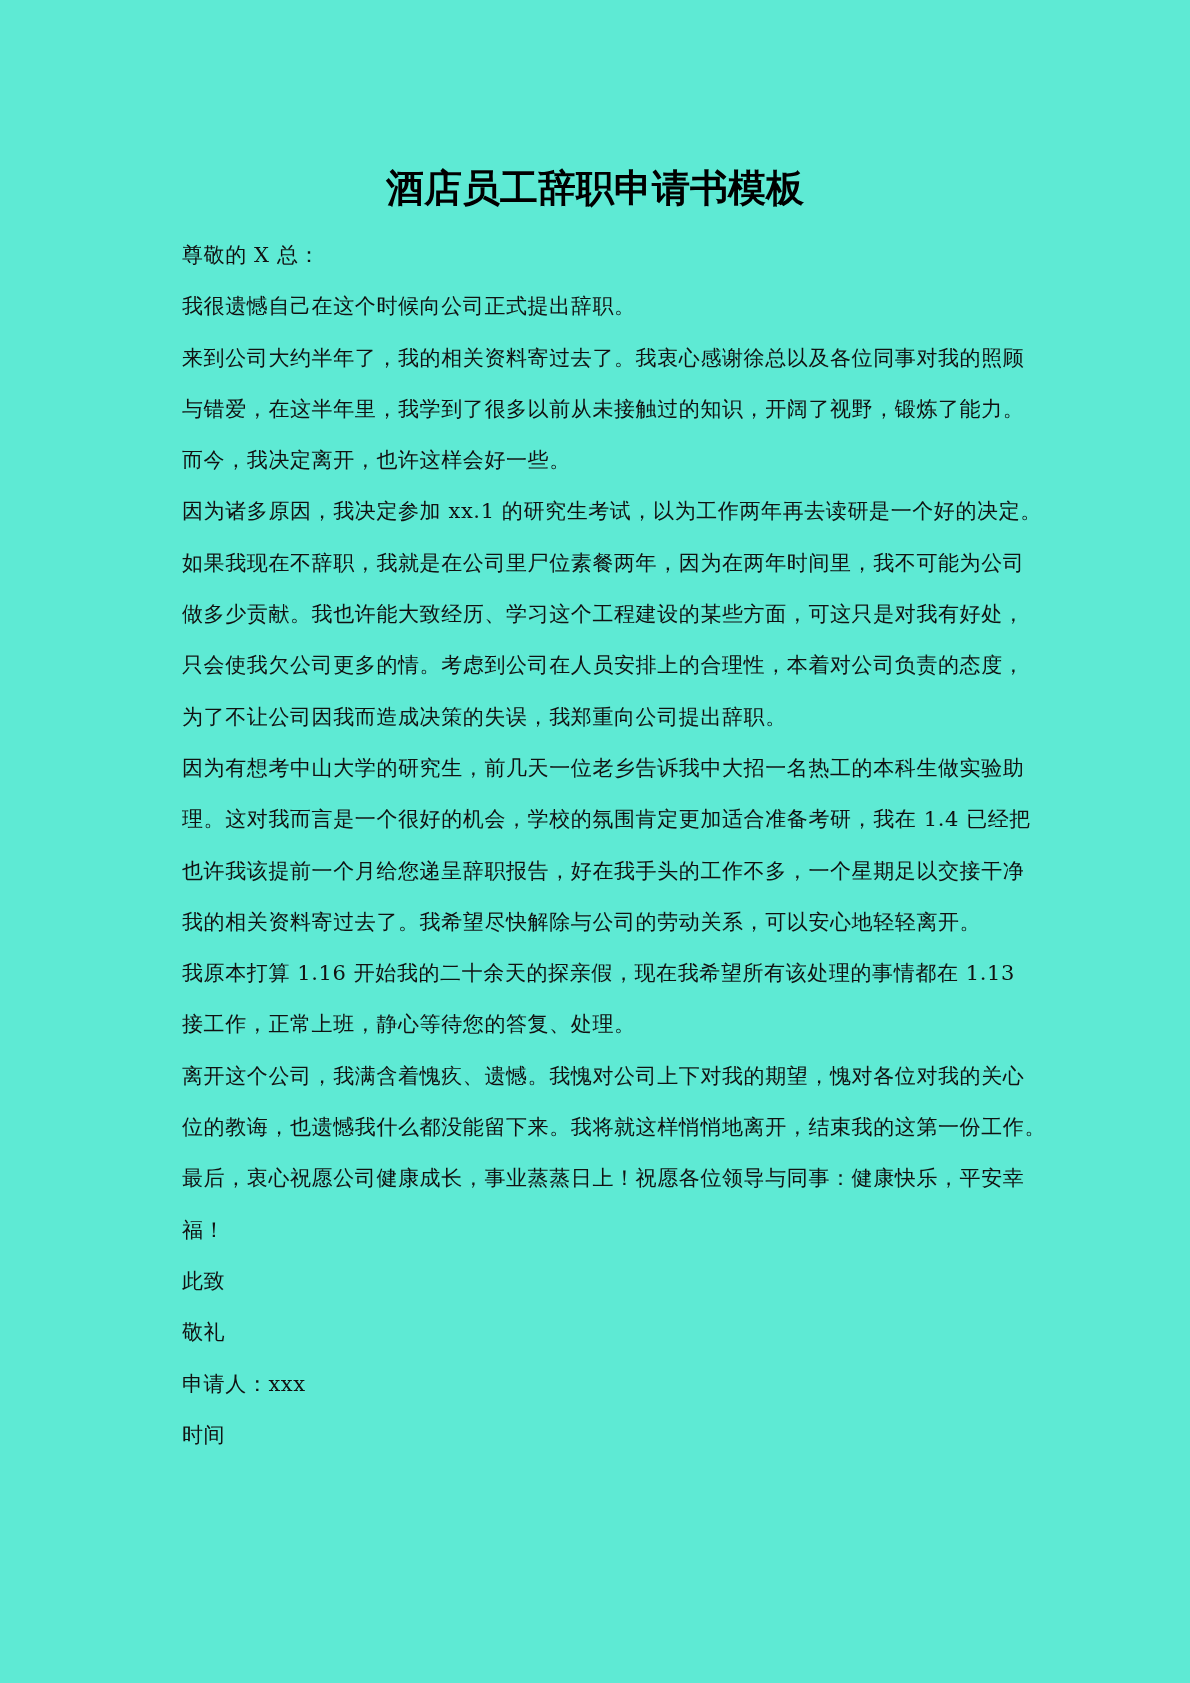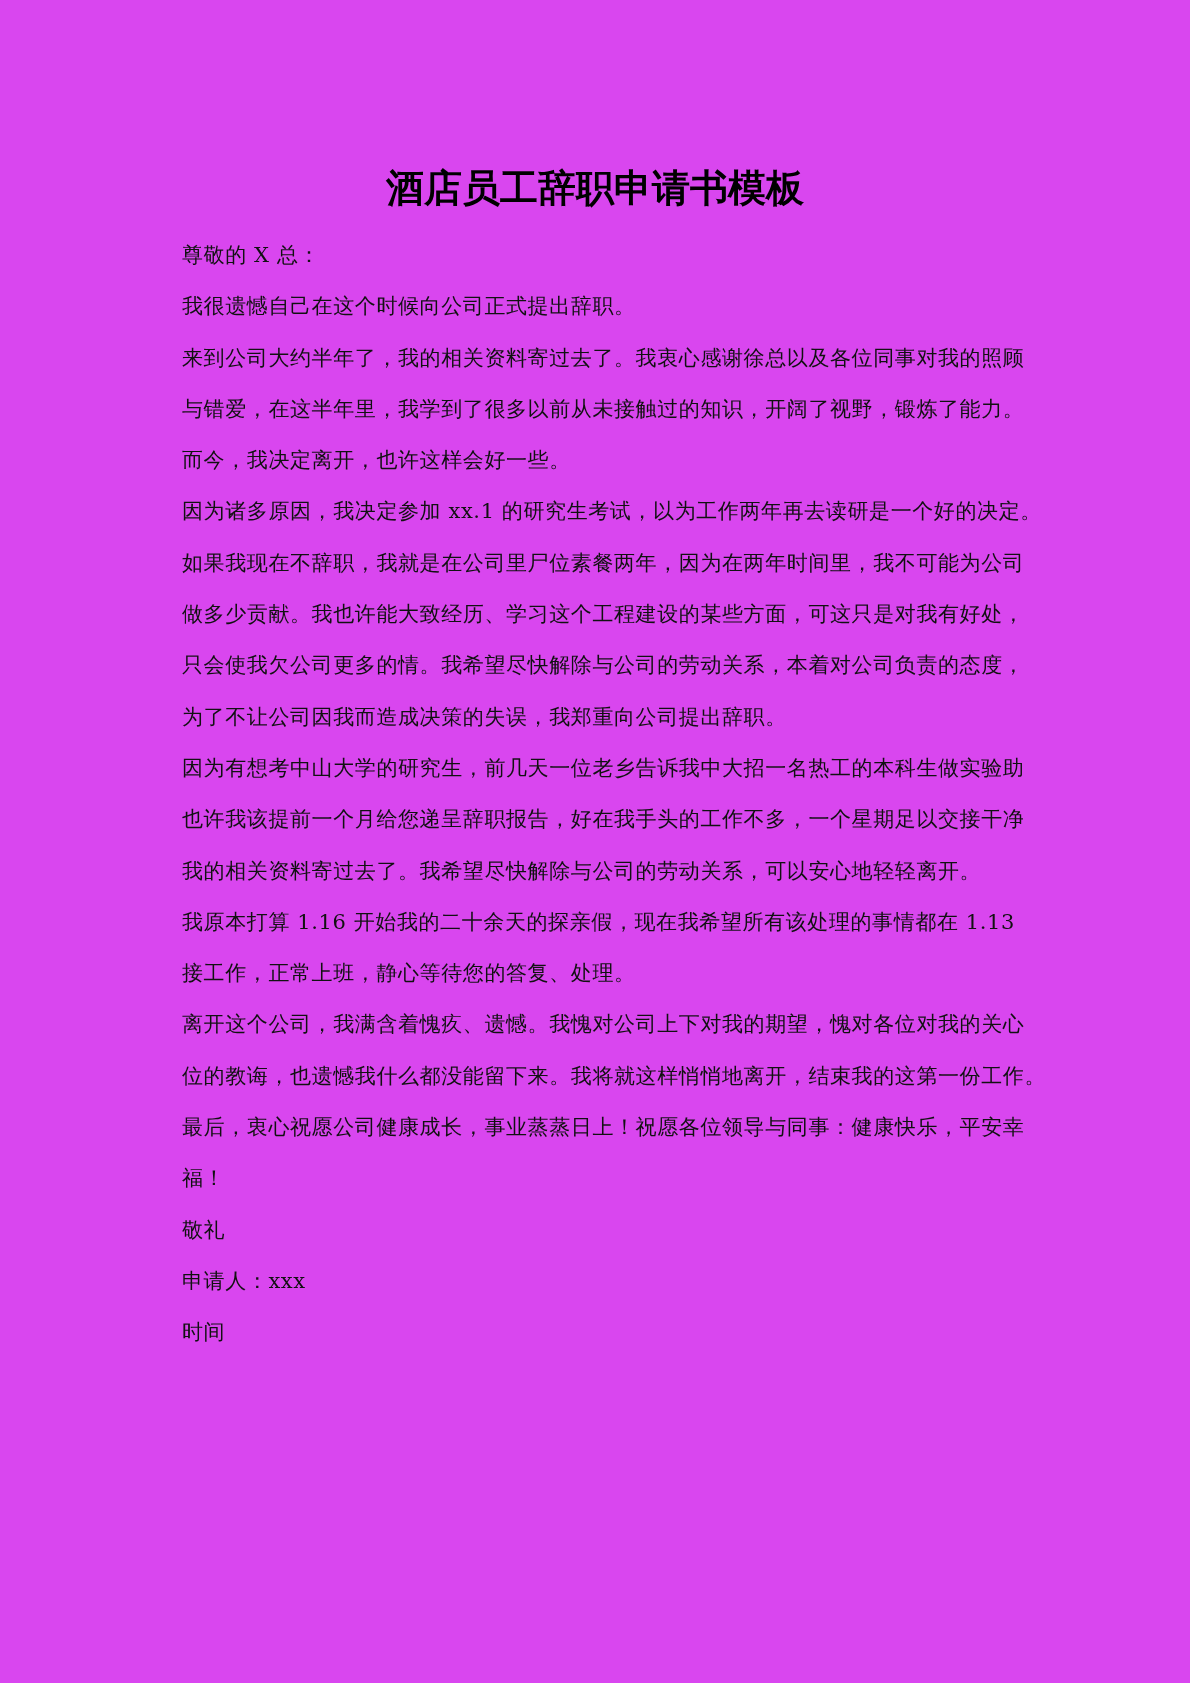--- a/index.html
+++ b/index.html
@@ -13,21 +13,21 @@
       position: relative;
       overflow: hidden;
       color: #111111;
     }
     .page {
       position: absolute;
       left: 0;
       top: 0;
       width: 1190px;
       height: 1683px;
-      background: #d946ef;
+      background: #5eead4;
     }
     .title {
       position: absolute;
       left: 0;
       width: 1190px;
       top: 162px;
       text-align: center;
       font-family: "DejaVu Serif", "Liberation Serif", serif;
       font-weight: bold;
       font-size: 38px;
@@ -60,28 +60,30 @@
 
   <div class="body-text">
     <div class="line">尊敬的 X 总：</div>
     <div class="line">我很遗憾自己在这个时候向公司正式提出辞职。</div>
     <div class="line">来到公司大约半年了，我的相关资料寄过去了。我衷心感谢徐总以及各位同事对我的照顾</div>
     <div class="line">与错爱，在这半年里，我学到了很多以前从未接触过的知识，开阔了视野，锻炼了能力。</div>
     <div class="line">而今，我决定离开，也许这样会好一些。</div>
     <div class="line">因为诸多原因，我决定参加 xx.1 的研究生考试，以为工作两年再去读研是一个好的决定。</div>
     <div class="line">如果我现在不辞职，我就是在公司里尸位素餐两年，因为在两年时间里，我不可能为公司</div>
     <div class="line">做多少贡献。我也许能大致经历、学习这个工程建设的某些方面，可这只是对我有好处，</div>
-    <div class="line">只会使我欠公司更多的情。我希望尽快解除与公司的劳动关系，本着对公司负责的态度，</div>
+    <div class="line">只会使我欠公司更多的情。考虑到公司在人员安排上的合理性，本着对公司负责的态度，</div>
     <div class="line">为了不让公司因我而造成决策的失误，我郑重向公司提出辞职。</div>
     <div class="line">因为有想考中山大学的研究生，前几天一位老乡告诉我中大招一名热工的本科生做实验助</div>
+    <div class="line">理。这对我而言是一个很好的机会，学校的氛围肯定更加适合准备考研，我在 1.4 已经把</div>
     <div class="line">也许我该提前一个月给您递呈辞职报告，好在我手头的工作不多，一个星期足以交接干净</div>
     <div class="line">我的相关资料寄过去了。我希望尽快解除与公司的劳动关系，可以安心地轻轻离开。</div>
     <div class="line">我原本打算 1.16 开始我的二十余天的探亲假，现在我希望所有该处理的事情都在 1.13</div>
     <div class="line">接工作，正常上班，静心等待您的答复、处理。</div>
     <div class="line">离开这个公司，我满含着愧疚、遗憾。我愧对公司上下对我的期望，愧对各位对我的关心</div>
     <div class="line">位的教诲，也遗憾我什么都没能留下来。我将就这样悄悄地离开，结束我的这第一份工作。</div>
     <div class="line">最后，衷心祝愿公司健康成长，事业蒸蒸日上！祝愿各位领导与同事：健康快乐，平安幸</div>
     <div class="line">福！</div>
+    <div class="line">此致</div>
     <div class="line">敬礼</div>
     <div class="line">申请人：xxx</div>
     <div class="line">时间</div>
   </div>
 </div>
 
 </body></html>

